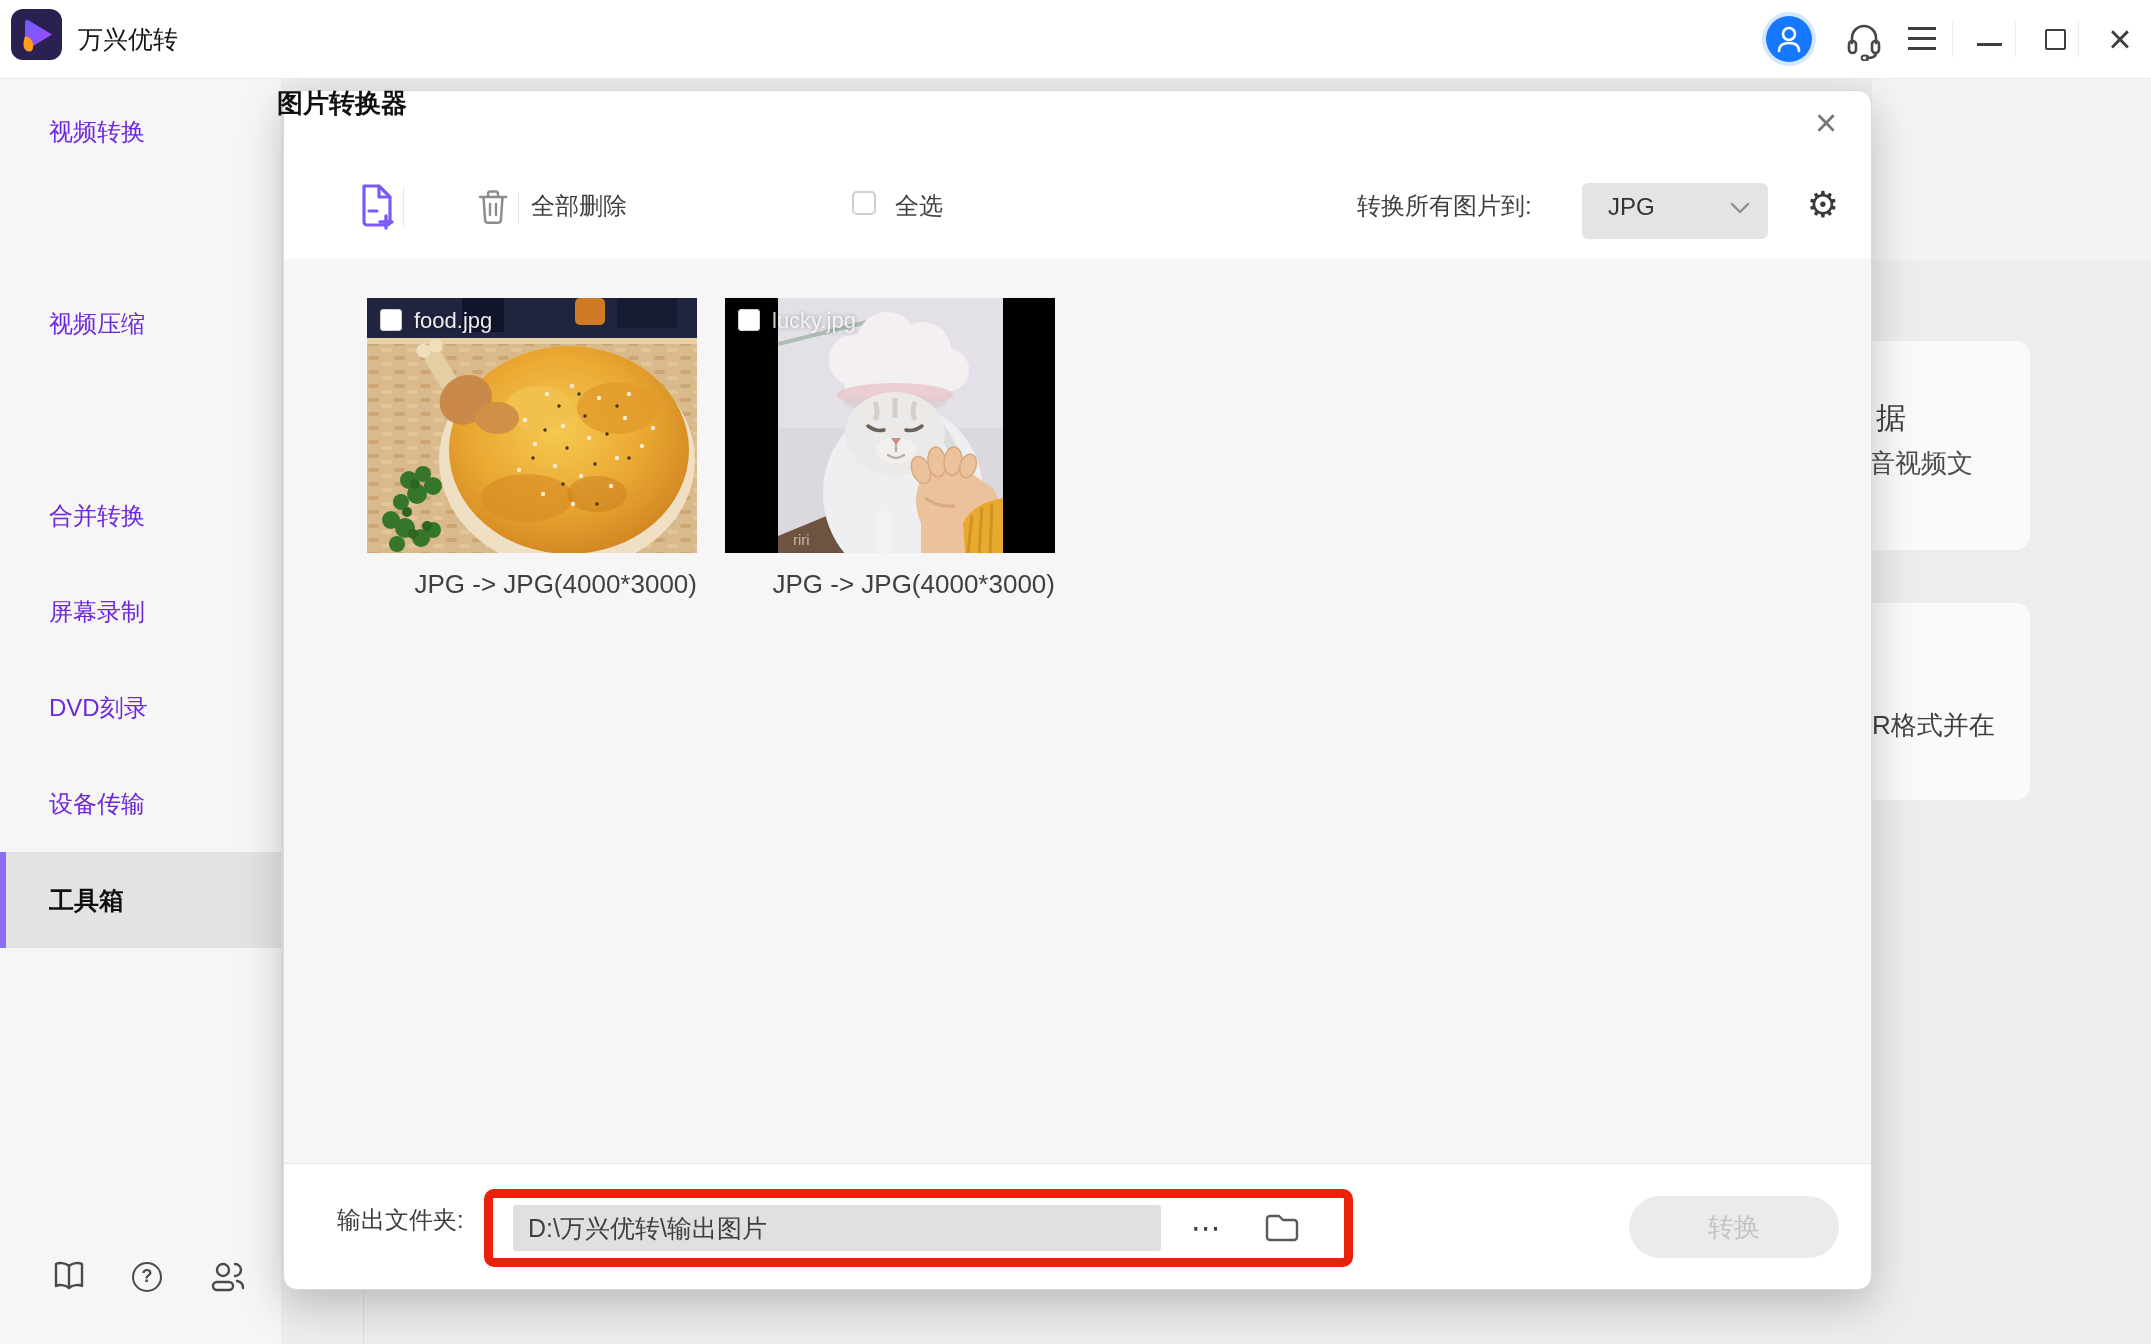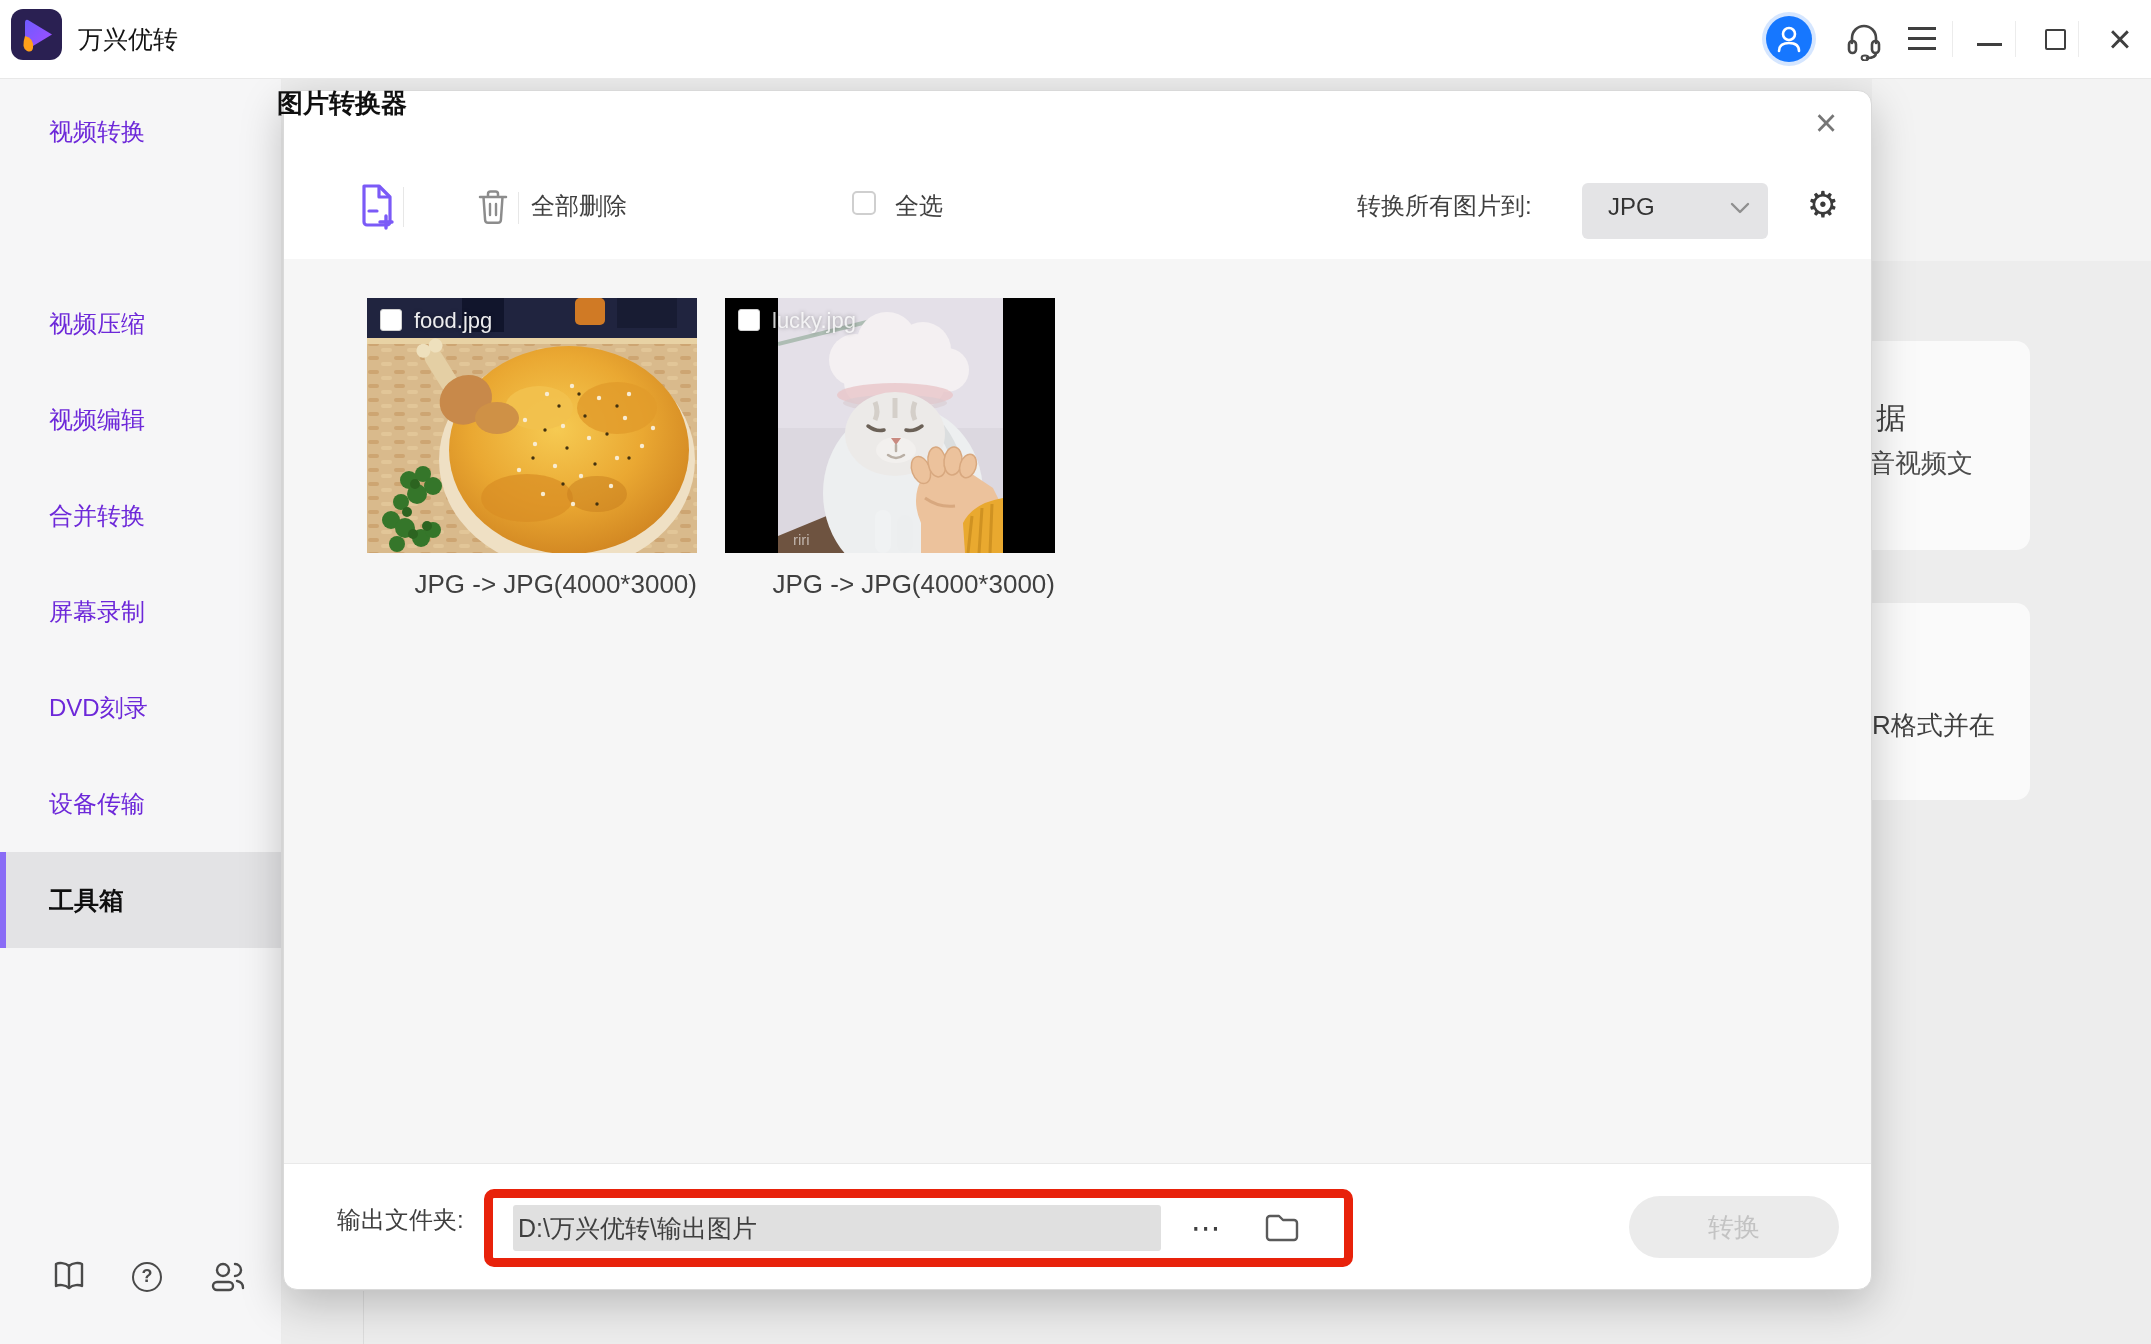--- a/index.html
+++ b/index.html
@@ -33,21 +33,21 @@
   .gear{font-size:36px;line-height:40px;color:#3a3a3a;cursor:pointer;}
   .closex{font-size:38px;line-height:48px;color:#767676;text-align:center;cursor:pointer;font-weight:300;}
   .content{left:0;top:168px;width:1589px;height:904px;background:#f6f6f6;}
   .thumb{width:330px;height:255px;overflow:hidden;background:#000;}
   .thumbcheck{position:absolute;left:13px;top:11px;width:22px;height:22px;background:#fff;border:1px solid #d0d0d0;border-radius:3px;box-sizing:border-box;}
   .thumbname{position:absolute;left:47px;top:10px;font-size:22px;color:rgba(255,255,255,.92);text-shadow:0 0 4px rgba(0,0,0,.35);}
   .caption{width:330px;text-align:right;font-size:26px;color:#404040;}
   .hline{height:1px;background:#e9e9e9;}
   .outlabel{font-size:24px;color:#3f3f3f;}
   .redrect{border:9px solid #e8220b;border-radius:10px;z-index:6;pointer-events:none;}
-  .pathinput{background:#e0e0e0;border-radius:3px;font-size:25px;color:#3f3f3f;line-height:46px;padding-left:5px;box-sizing:border-box;white-space:nowrap;overflow:hidden;}
+  .pathinput{background:#e0e0e0;border-radius:3px;font-size:25px;color:#3f3f3f;line-height:46px;padding-left:15px;box-sizing:border-box;white-space:nowrap;overflow:hidden;}
   .dots{font-size:30px;color:#3f3f3f;text-align:center;line-height:46px;cursor:pointer;}
   .convertbtn{width:210px;height:62px;border-radius:31px;background:#ebebeb;color:#c3c3c3;font-size:26px;text-align:center;line-height:62px;cursor:default;}
   .qicon{width:30px;height:30px;border:2.4px solid #4a4a4a;border-radius:50%;box-sizing:border-box;text-align:center;line-height:25px;font-size:18px;font-weight:bold;color:#4a4a4a;}
   svg{display:block;}
 </style>
 </head>
 <body>
 
 <div id="stage">
 
@@ -110,21 +110,20 @@
     <div class="abs" style="left:2045px;top:29px;width:21px;height:21px;border:2.5px solid #3f3f3f;border-radius:2px;box-sizing:border-box;cursor:pointer;"></div>
 
     <div class="abs winbtn" style="left:2098px;top:14px;width:44px;height:50px;text-align:center;font-size:40px;line-height:50px;cursor:pointer;">×</div>
   </div>
 
   <div class="abs sidebar">
     <div class="abs activebg" style="top:774px;"></div>
     <div class="abs activebar" style="top:774px;"></div>
     <div class="navitem" style="top:6px;">视频转换</div>
     <div class="navitem" style="top:198px;">视频压缩</div>
-    <div class="navitem" style="top:294px;">视频编辑</div>
     <div class="navitem" style="top:486px;">屏幕录制</div>
     <div class="navitem" style="top:390px;">合并转换</div>
     <div class="navitem" style="top:582px;">DVD刻录</div>
     <div class="navitem" style="top:678px;">设备传输</div>
     <div class="navitem active" style="top:774px;">工具箱</div>
 
     <div class="abs" style="left:52px;top:1182px;cursor:pointer;">
       <svg width="34" height="32" viewBox="0 0 34 32">
         <path d="M17 6 C13 2.5 7 2.5 4 4 V26 C7 24.5 13 24.5 17 28 C21 24.5 27 24.5 30 26 V4 C27 2.5 21 2.5 17 6 Z" fill="none" stroke="#4a4a4a" stroke-width="2.4" stroke-linejoin="round"></path>
         <path d="M17 6 V28" stroke="#4a4a4a" stroke-width="2.4"></path>

